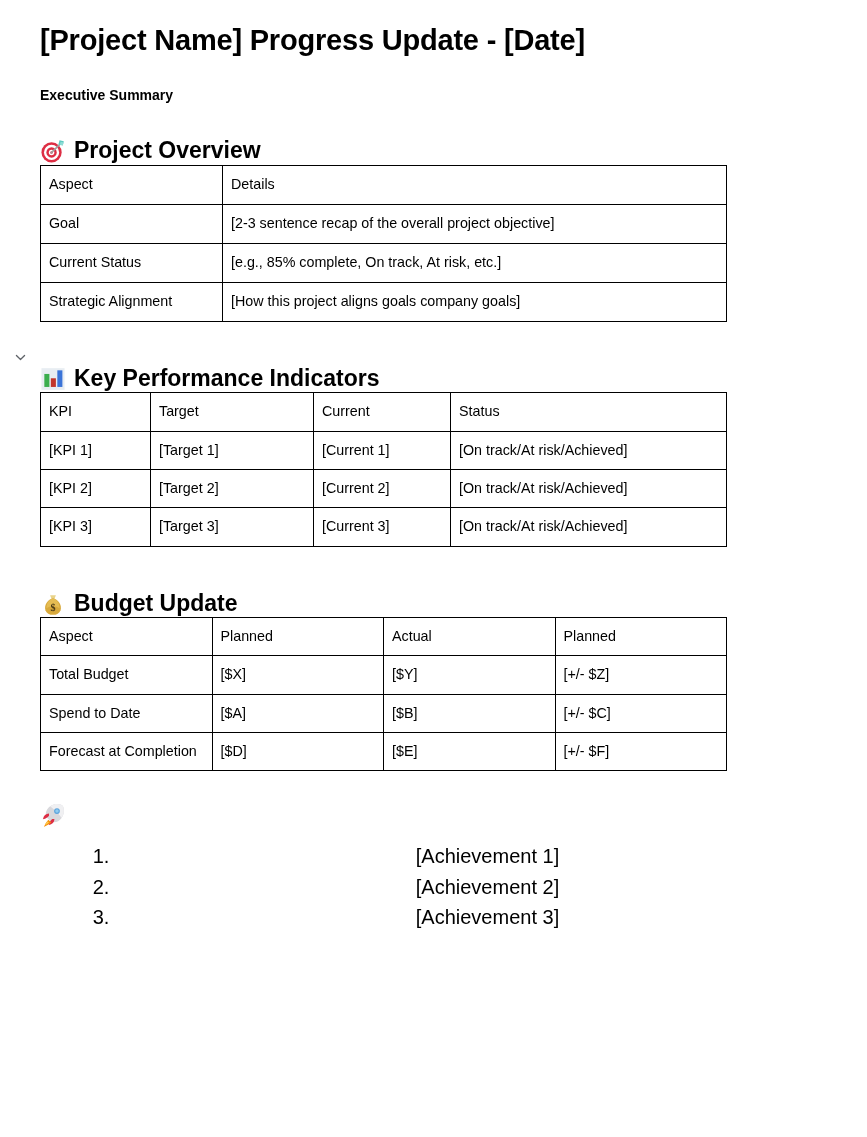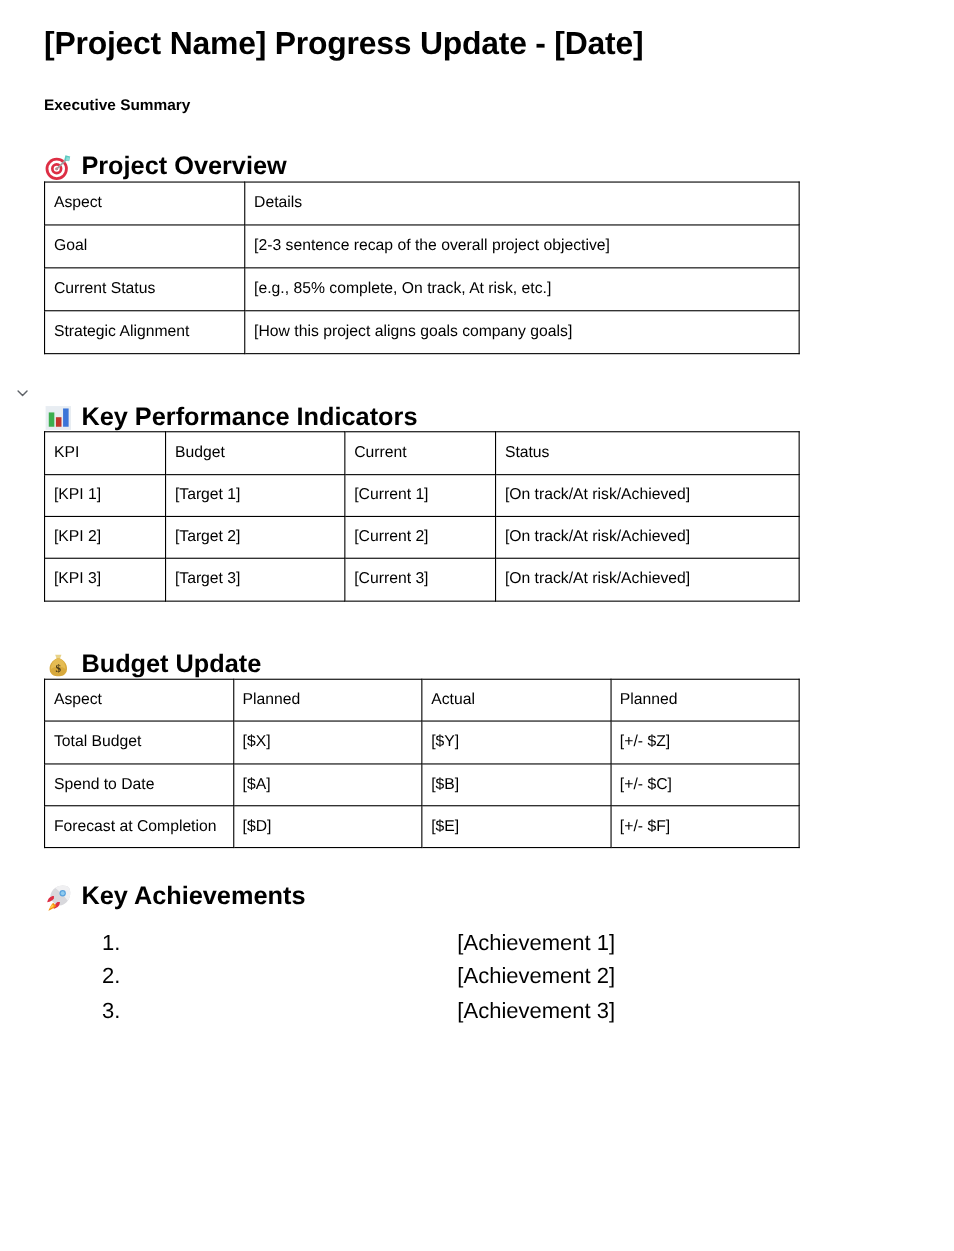--- a/index.html
+++ b/index.html
@@ -42,21 +42,21 @@
     padding-top: 30px;
     line-height: 1.2;
   }
 
   .h2-emoji {
     font-size: 23px;
     font-weight: bold;
     margin: 0;
     line-height: 1.2;
     display: flex;
-    align-items: center;
+    align-items: flex-start;
     position: relative;
   }
 
   .sec-overview  { padding-top: 33px; }
   .sec-kpi       { padding-top: 43px; }
   .sec-budget    { padding-top: 43px; }
   .sec-achieve   { padding-top: 30px; }
 
   .emoji {
     display: inline-block;
@@ -214,21 +214,21 @@
   <table class="doc-table tbl-kpi">
     <colgroup>
         <col class="c1">
         <col class="c2">
         <col class="c3">
         <col class="c4">
       </colgroup>
     <thead>
       <tr>
         <th>KPI</th>
-        <th>Budget</th>
+        <th>Target</th>
         <th>Current</th>
         <th>Status</th>
       </tr>
     </thead>
     <tbody>
       <tr>
         <td>[KPI 1]</td>
         <td>[Target 1]</td>
         <td>[Current 1]</td>
         <td>[On track/At risk/Achieved]</td>
@@ -303,21 +303,20 @@
         <path d="M12 24 C6 20 7 11 14 6 C21 1 29 3 31 5 C33 7 35 15 30 22 C25 29 16 30 12 24 Z" fill="#D8D8DC"></path>
         <path d="M14 6 C21 1 29 3 31 5 C33 7 35 15 30 22 C27 18 21 11 14 6 Z" fill="#F0F0F2"></path>
         <circle cx="23.5" cy="12.5" r="4" fill="#5BA3DD"></circle>
         <circle cx="23.5" cy="12.5" r="2.4" fill="#8ECBF0"></circle>
         <path d="M12.5 16 C8 16 5 19 4 24 C8.5 23 11 21 12.5 19 Z" fill="#DD2E44"></path>
         <path d="M20 23.5 C20 28 17 31 12 32 C13 27.5 15 25 17 23.5 Z" fill="#DD2E44"></path>
         <path d="M11.5 24.5 C9 27 6.5 32 5.5 34.5 C8 33.5 13 31 15.5 28.5 Z" fill="#F4900C"></path>
         <path d="M10.5 26.5 C9 28 7.5 30.5 7 32 C8.5 31.5 11 30 12.5 28.5 Z" fill="#FFCC4D"></path>
       </svg>
     </span>
-    <span>Key Achievements</span>
   </h2>
 
   <ol class="achievements">
     <li>[Achievement 1]</li>
     <li>[Achievement 2]</li>
     <li>[Achievement 3]</li>
   </ol>
 
 </div>
 

